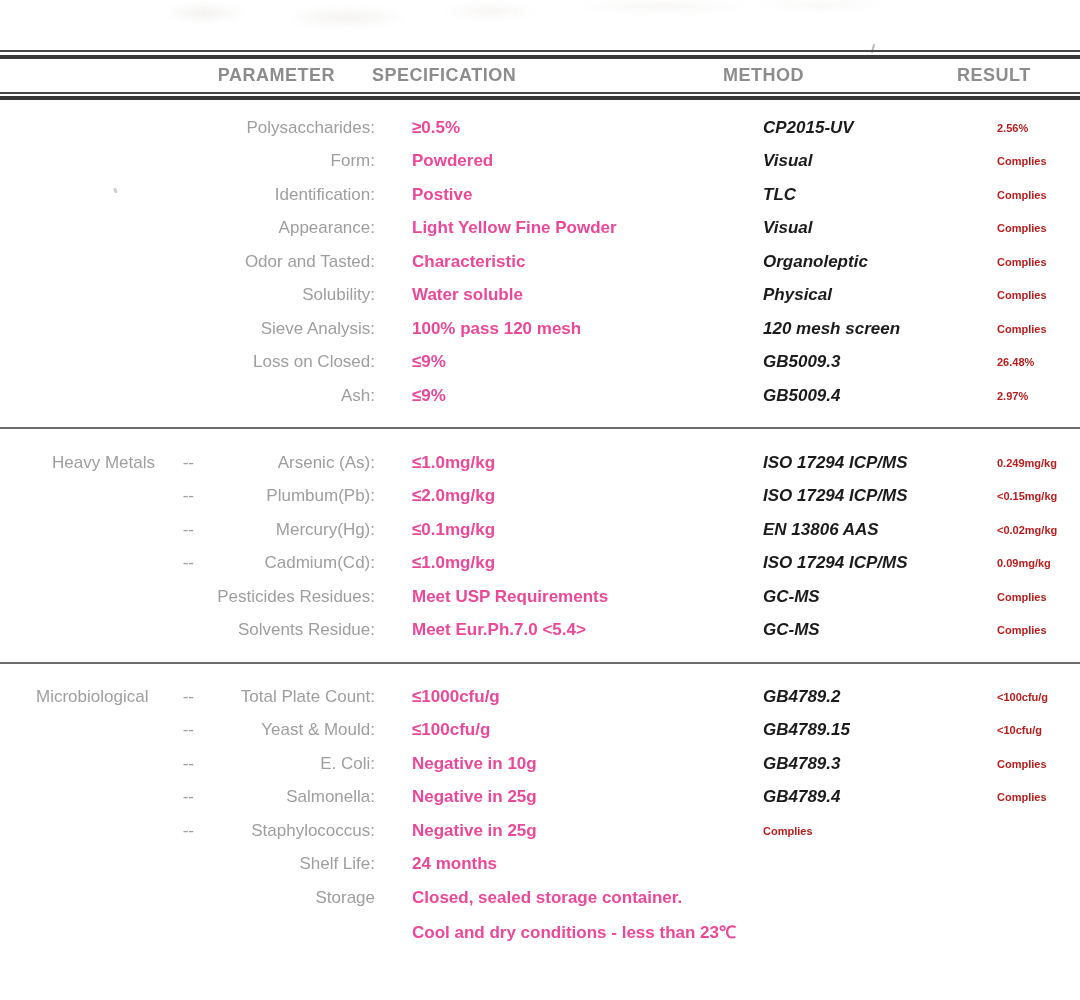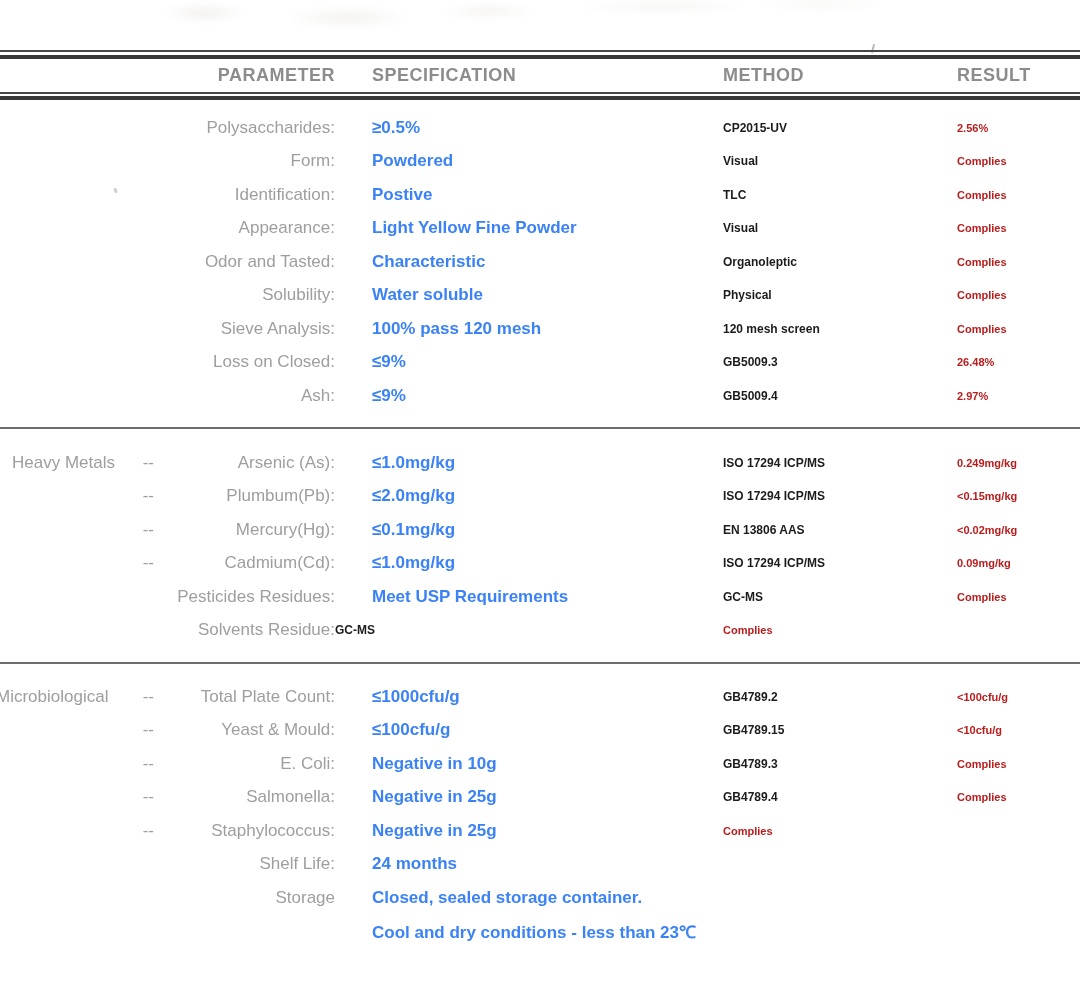--- a/index.html
+++ b/index.html
@@ -54,42 +54,42 @@
   }
   .head-row { height: 33px; }
   .head-cell {
     font-size: 18px; font-weight: bold; color: #8c8c8c; letter-spacing: .5px;
   }
   .hc-parameter { grid-column: 2; text-align: right; }
   .hc-specification { padding-left: 37px; }
   .hc-method {}
   .hc-result {}
 
-  .section { position: absolute; left: 0; width: 900px; }
+  .section { position: absolute; left: 0; width: 900px; padding-left: 40px; }
   .section-1 { top: 111px; }
   .section-2 { top: 446px; }
   .section-3 { top: 680px; }
 
   .data-row { height: 33.5px; }
   .cell-group {
     display: flex; justify-content: space-between; align-items: flex-start;
     padding-left: 12px; padding-right: 6px;
     font-size: 17px; color: #9e9e9e; white-space: nowrap;
   }
   .group-label.clipped { margin-left: -16px; }
   .group-dash { color: #9e9e9e; font-size: 17px; }
   .cell-param {
     text-align: right; font-size: 17px; color: #9e9e9e; white-space: nowrap;
   }
   .cell-spec {
-    padding-left: 37px; font-size: 17px; font-weight: bold; color: #3b82f6;
+    padding-left: 37px; font-size: 17px; font-weight: bold; color: #ec4899;
     white-space: nowrap;
   }
   .cell-method {
-    font-size: 12px; font-weight: bold; color: #1b1b1b;
+    font-size: 17px; font-weight: bold; font-style: italic; color: #1b1b1b;
     white-space: nowrap;
   }
   .cell-result {
     font-size: 11px; font-weight: bold; color: #b91c1c; white-space: nowrap;
   }
 </style>
 </head>
 <body>
 
 <div class="page">
@@ -269,20 +269,21 @@
     <div class="cell-method">GC-MS</div>
     <div class="cell-result">Complies</div>
   </div>
 
   <div class="grid-row data-row">
     <div class="cell-group">
       <span class="group-label"></span>
       <span class="group-dash"></span>
     </div>
     <div class="cell-param">Solvents Residue:</div>
+    <div class="cell-spec">Meet Eur.Ph.7.0 &lt;5.4&gt;</div>
     <div class="cell-method">GC-MS</div>
     <div class="cell-result">Complies</div>
   </div>
 </div>
   <div class="section-divider divider-2"></div>
   <div class="section section-3">
   <div class="grid-row data-row">
     <div class="cell-group">
       <span class="group-label clipped">Microbiological</span>
       <span class="group-dash">--</span>

